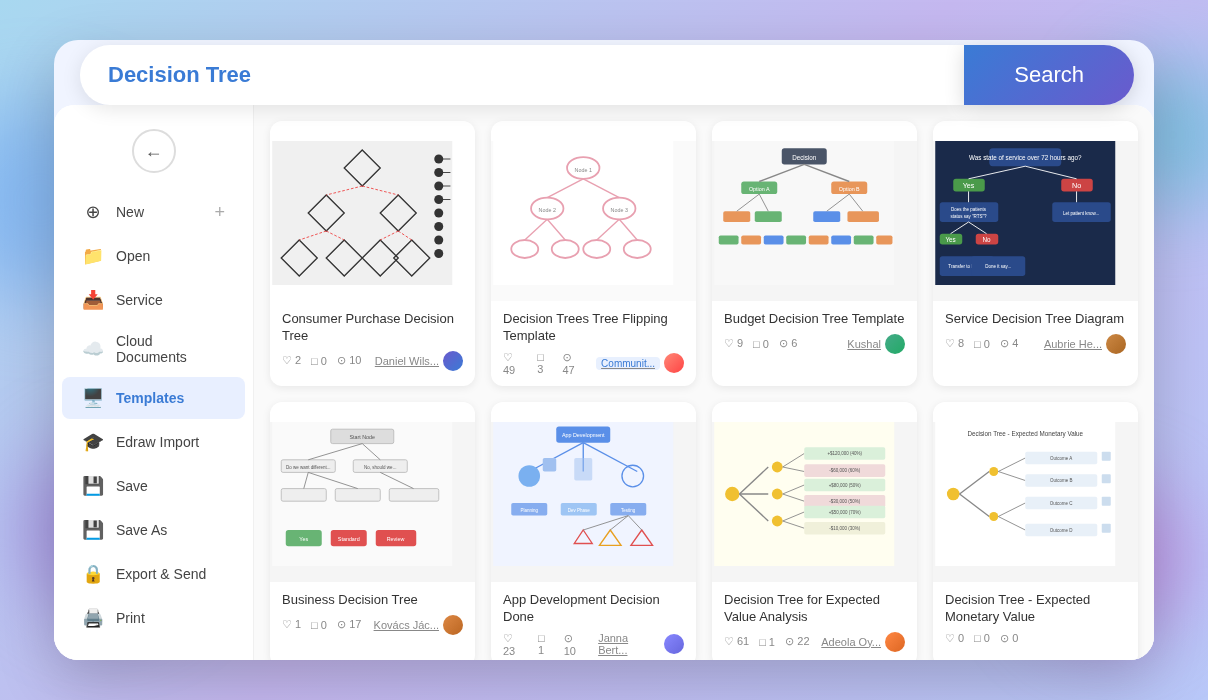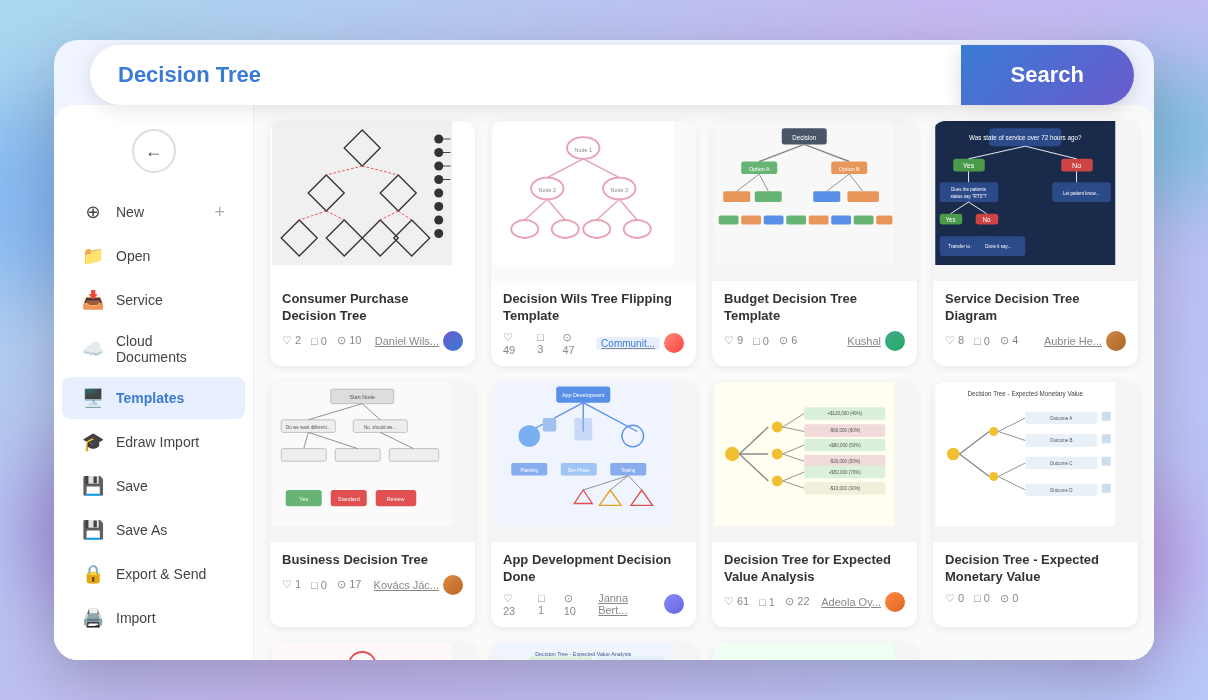--- a/index.html
+++ b/index.html
@@ -19,21 +19,21 @@
       background: #f0f4ff;
       border-radius: 24px;
       box-shadow: 0 20px 60px rgba(0,0,0,0.2);
       overflow: hidden;
       position: relative;
     }
     
     .search-bar-area {
       position: absolute;
       top: -10px;
-      left: 16px; right: 0;
+      left: 6px; right: 0;
       height: 90px;
       display: flex;
       align-items: center;
       padding: 0 20px;
       gap: 0;
       z-index: 10;
     }
     .search-input-wrapper {
       flex: 1;
       background: white;
@@ -54,21 +54,21 @@
       background: transparent;
     }
     .search-button {
       background: linear-gradient(135deg, #3a7bd5, #6a5acd);
       color: white;
       border: none;
       border-radius: 0 40px 40px 0;
       height: 60px;
       padding: 0 50px;
       font-size: 22px;
-      font-weight: 700;
+      font-weight: 400;
       cursor: pointer;
       box-shadow: 0 4px 20px rgba(0,0,0,0.15);
     }
     
     .main-content {
       position: absolute;
       top: 65px;
       left: 0; right: 0; bottom: 0;
       background: white;
       border-radius: 20px 20px 0 0;
@@ -146,27 +146,28 @@
       overflow: hidden;
       cursor: pointer;
       transition: box-shadow 0.2s;
     }
     .card-thumbnail {
       width: 100%;
       height: 160px;
       overflow: hidden;
       position: relative;
       background: #f5f5f5;
+      margin-top: 20px;
     }
     .card-info {
       padding: 10px 12px;
     }
     .card-title {
       font-size: 13px;
-      font-weight: 700;
+      font-weight: 400;
       color: #333;
       margin-bottom: 6px;
       line-height: 1.3;
     }
     .card-meta {
       display: flex;
       align-items: center;
       gap: 10px;
       font-size: 11px;
       color: #888;
@@ -299,21 +300,21 @@
       <div class="sidebar-item">
         <span class="icon">💾</span>
         <span>Save As</span>
       </div>
       <div class="sidebar-item">
         <span class="icon">🔒</span>
         <span>Export &amp; Send</span>
       </div>
       <div class="sidebar-item">
         <span class="icon">🖨️</span>
-        <span>Import</span>
+        <span>Print</span>
       </div>
     </div>
 
     <div class="templates-area">
       <div class="templates-grid">
 
         <div class="template-card">
           <div class="card-thumbnail dt-thumb-1">
             <svg class="thumb-svg" viewBox="0 0 200 160" xmlns="http://www.w3.org/2000/svg">
               <rect width="200" height="160" fill="#f0f0f0"></rect>
@@ -374,21 +375,21 @@
               <line x1="60" y1="87" x2="35" y2="110" stroke="#e8a0b0" stroke-width="1.5"></line>
               <line x1="60" y1="87" x2="80" y2="110" stroke="#e8a0b0" stroke-width="1.5"></line>
               <line x1="140" y1="87" x2="115" y2="110" stroke="#e8a0b0" stroke-width="1.5"></line>
               <line x1="140" y1="87" x2="160" y2="110" stroke="#e8a0b0" stroke-width="1.5"></line>
               <text x="100" y="34" text-anchor="middle" font-size="6" fill="#888">Node 1</text>
               <text x="60" y="79" text-anchor="middle" font-size="6" fill="#888">Node 2</text>
               <text x="140" y="79" text-anchor="middle" font-size="6" fill="#888">Node 3</text>
             </svg>
           </div>
           <div class="card-info">
-            <div class="card-title">Decision Wils Tree Flipping Template</div>
+            <div class="card-title">Decision Trees Tree Flipping Template</div>
             <div class="card-meta">
               <span class="meta-item">♡ 49</span>
               <span class="meta-item">□ 3</span>
               <span class="meta-item">⊙ 47</span>
               <span class="author">
                 <span class="community-tag">Communit...</span>
                 <span class="author-avatar" style="background:linear-gradient(135deg,#f87,#f44)"></span>
               </span>
             </div>
           </div>

